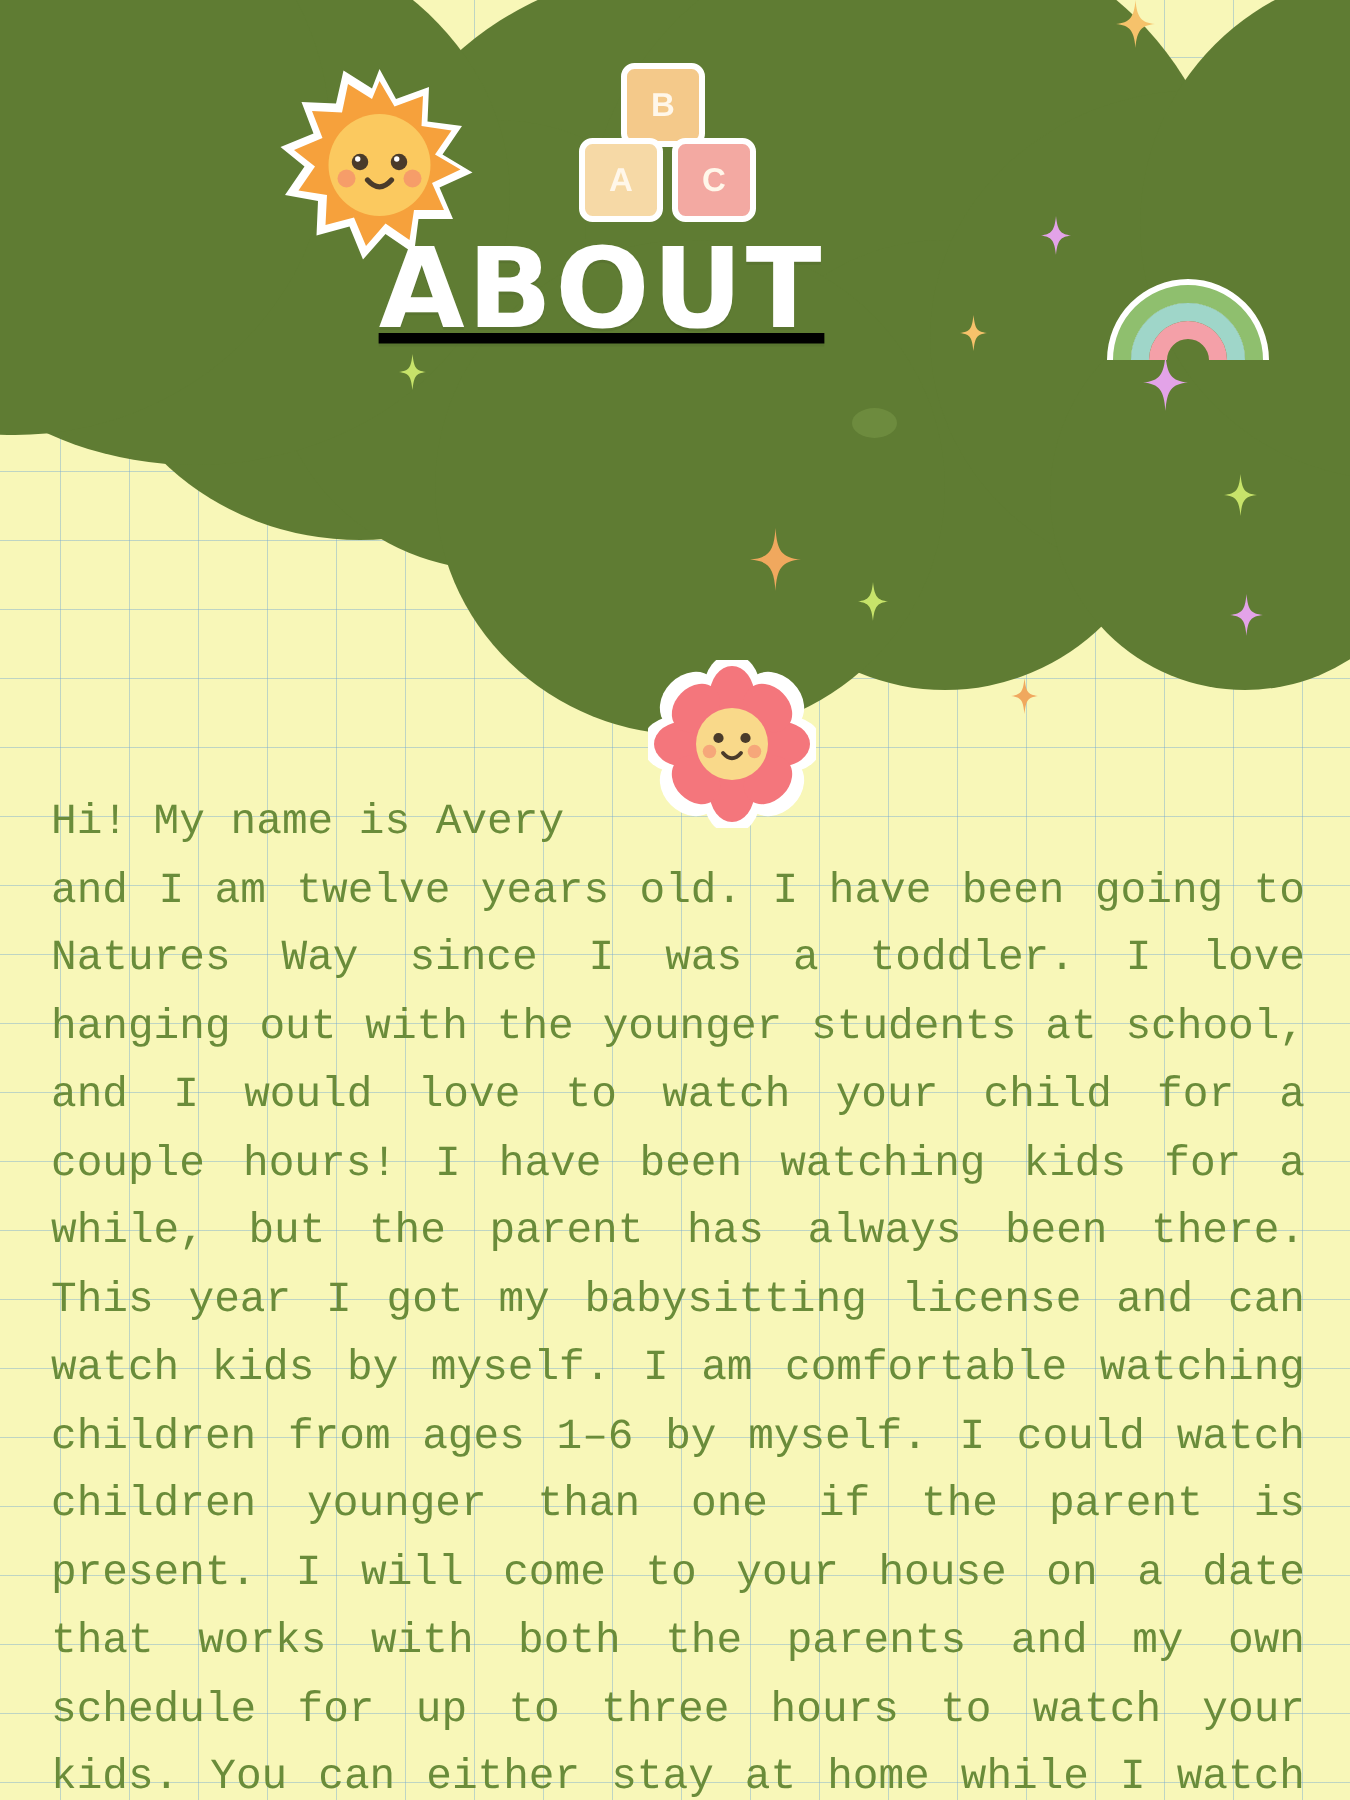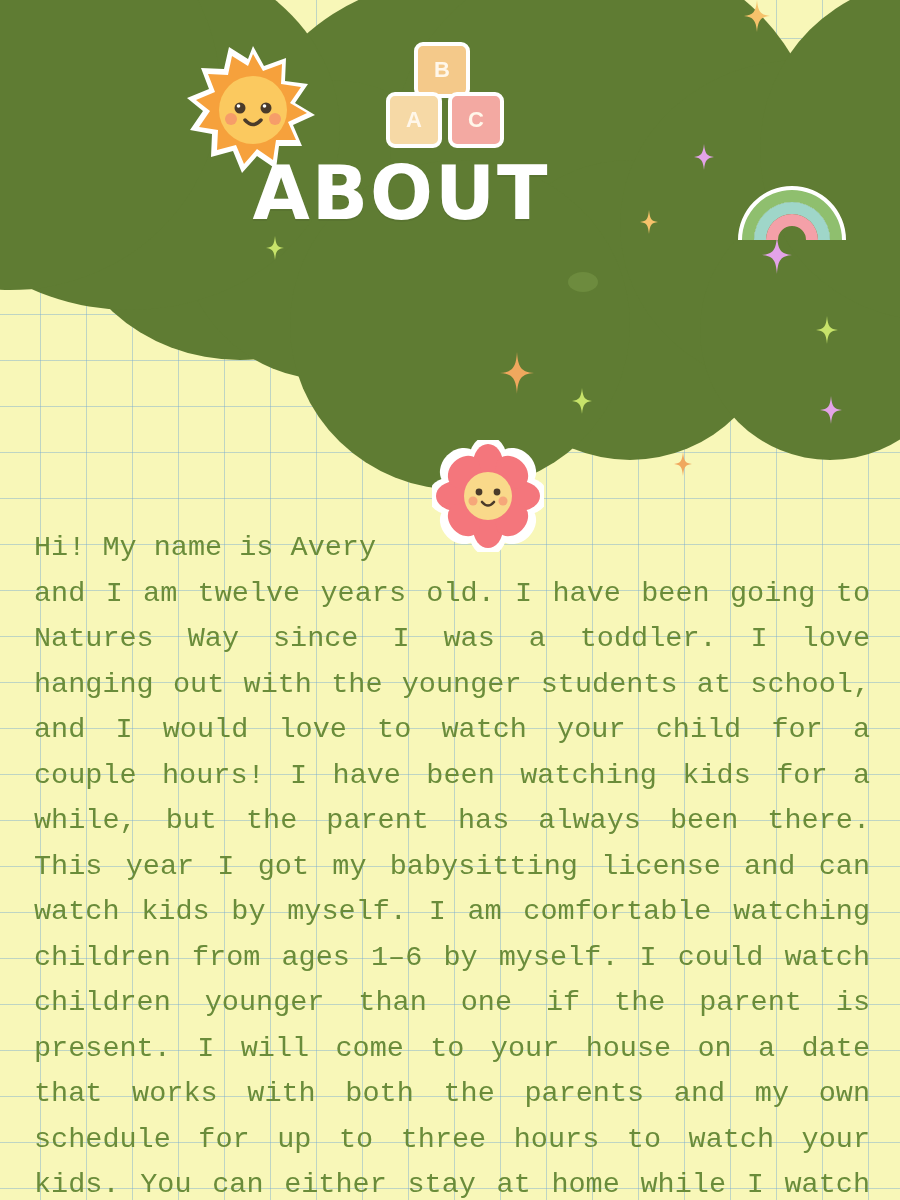--- a/index.html
+++ b/index.html
@@ -49,20 +49,21 @@
   }
 
   
   .title-block {
     position: absolute;
     top: 160px;
     left: 0;
     width: 796px;
     text-align: center;
     z-index: 6;
+    text-decoration: underline;
   }
   .title-about {
     font-family: "DejaVu Sans", sans-serif;
     font-weight: 700;
     font-size: 74px;
     letter-spacing: 2px;
     color: #ffffff;
     line-height: 0.9;
     margin: 0;
     padding-left: 6px;

